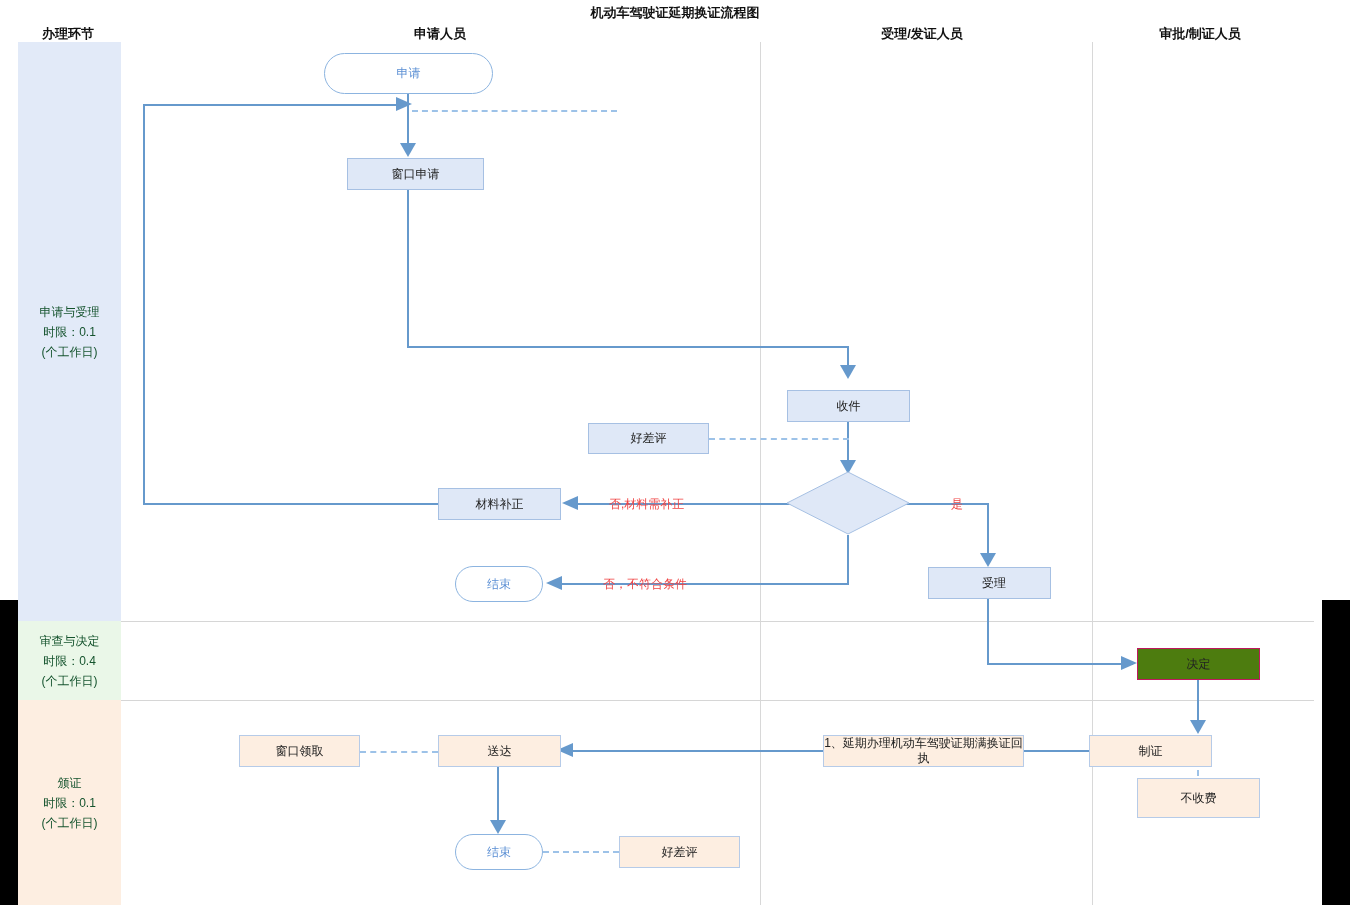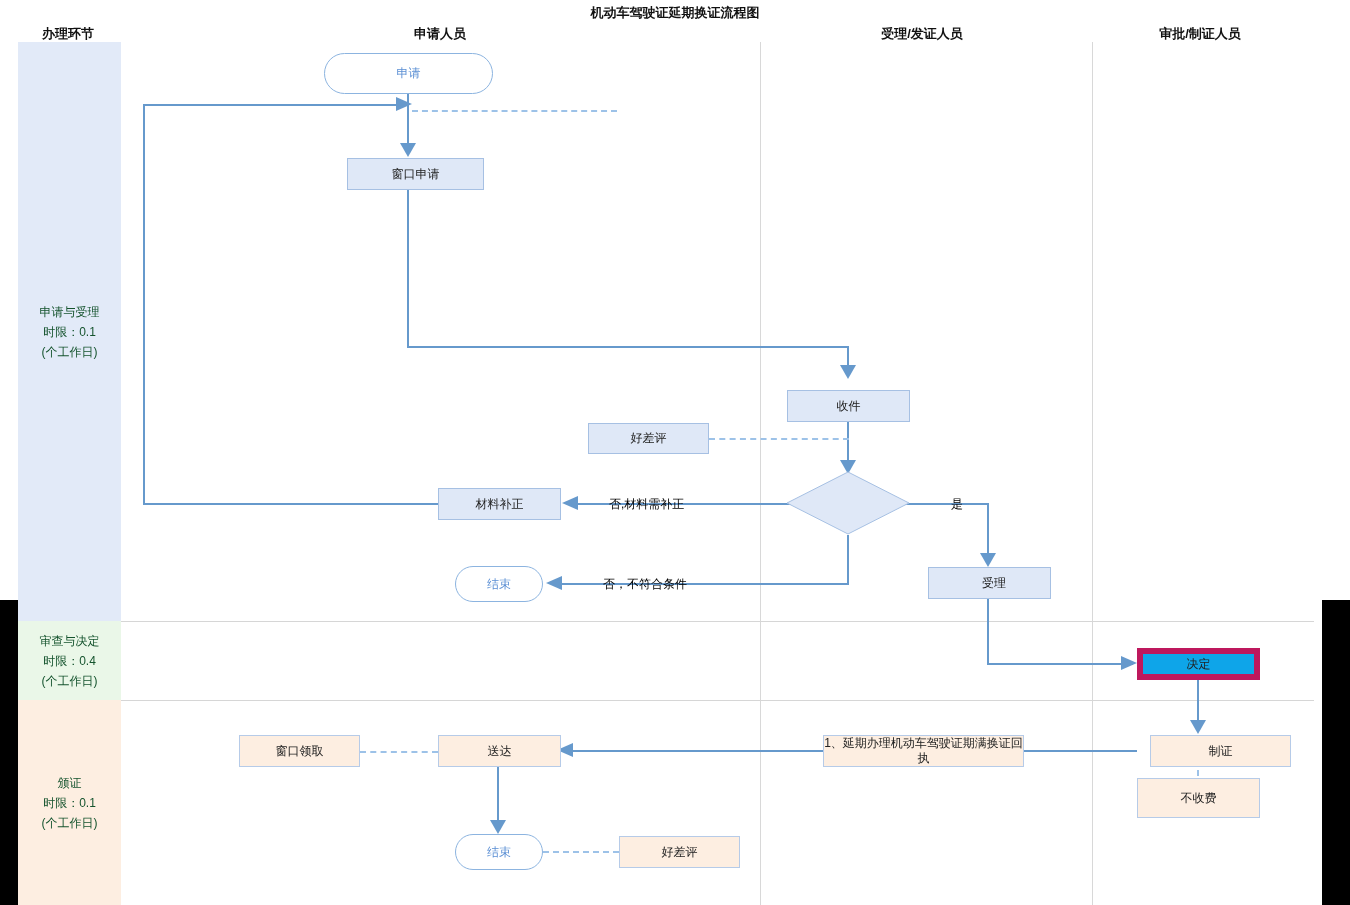--- a/index.html
+++ b/index.html
@@ -35,21 +35,21 @@
 
   
   .node{
     display:flex;align-items:center;justify-content:center;text-align:center;
     font-size:12px;line-height:15px;box-sizing:border-box;
   }
   .rect{
     background:#dfe8f7;border:1px solid #a6c0e3;color:#222;
   }
   .rect.orange{background:#fdeee1;border:1px solid #b6cbe8;}
-  .rect.green{background:#0ea5e9;border:6px solid #be185d;}
+  .rect.green{background:#4d7c0f;border:1px solid #be185d;}
   .pill{
     background:#ffffff;border:1px solid #8cb4e0;border-radius:22px;
     color:#5b8fd4;
   }
   .diamond-label{
     position:absolute;display:flex;align-items:center;justify-content:center;
     font-size:12px;color:#222;
   }
 
   
@@ -58,21 +58,21 @@
   .v{width:2px;}
   .dash-h{
     height:0;border-top:2px dashed #9dc2e8;
   }
   .dash-v{
     width:0;border-left:2px dashed #9dc2e8;
   }
 
   
   .edge-label{
-    font-size:12px;color:#000000;white-space:nowrap;background:transparent;
+    font-size:12px;color:#ef4444;white-space:nowrap;background:transparent;
   }
 
   
   .lane-div{background:#d8d8d8;width:1px;}
   .sect-div{background:#d6d6d6;height:1px;}
 
   
   .blackbar{background:#000000;}
 
   svg.arrowlayer{position:absolute;left:0;top:0;width:1350px;height:905px;pointer-events:none;}
@@ -184,21 +184,21 @@
   </svg>
 
   <div class="abs node rect" style="left:438px;top:488px;width:123px;height:32px;">材料补正</div>
 
   <div class="abs node pill" style="left:455px;top:566px;width:88px;height:36px;">结束</div>
 
   <div class="abs node rect" style="left:928px;top:567px;width:123px;height:32px;padding-left:9px;">受理</div>
 
   <div class="abs node rect green" style="left:1137px;top:648px;width:123px;height:32px;">决定</div>
 
-  <div class="abs node rect orange" style="left:1150px;top:735px;width:141px;height:32px;">制证</div>
+  <div class="abs node rect orange" style="left:1089px;top:735px;width:123px;height:32px;">制证</div>
 
   <div class="abs node rect orange" style="left:1137px;top:778px;width:123px;height:40px;">不收费</div>
 
   <div class="abs node rect orange" style="left:823px;top:735px;width:201px;height:32px;font-size:12px;">1、延期办理机动车驾驶证期满换证回执</div>
 
   <div class="abs node rect orange" style="left:438px;top:735px;width:123px;height:32px;">送达</div>
 
   <div class="abs node rect orange" style="left:239px;top:735px;width:121px;height:32px;text-align:center;">窗口领取</div>
 
   <div class="abs node pill" style="left:455px;top:834px;width:88px;height:36px;">结束</div>

